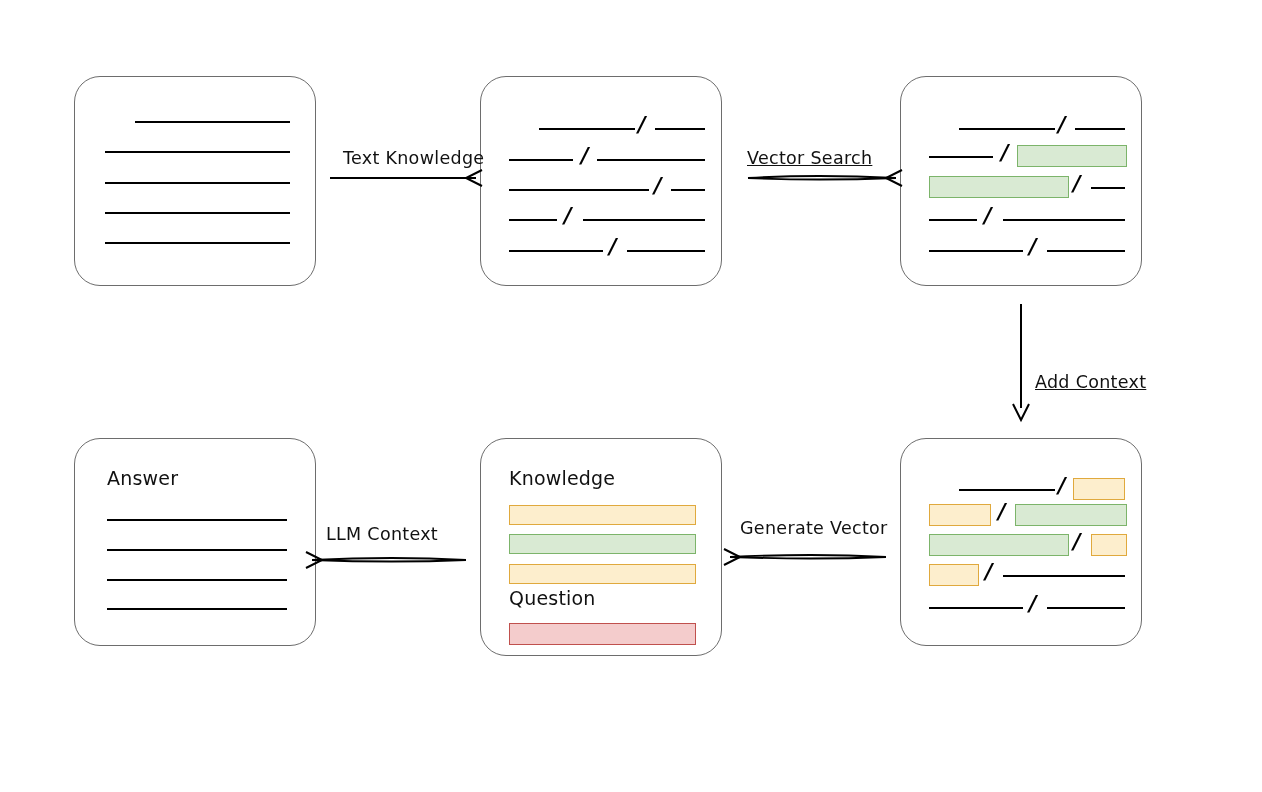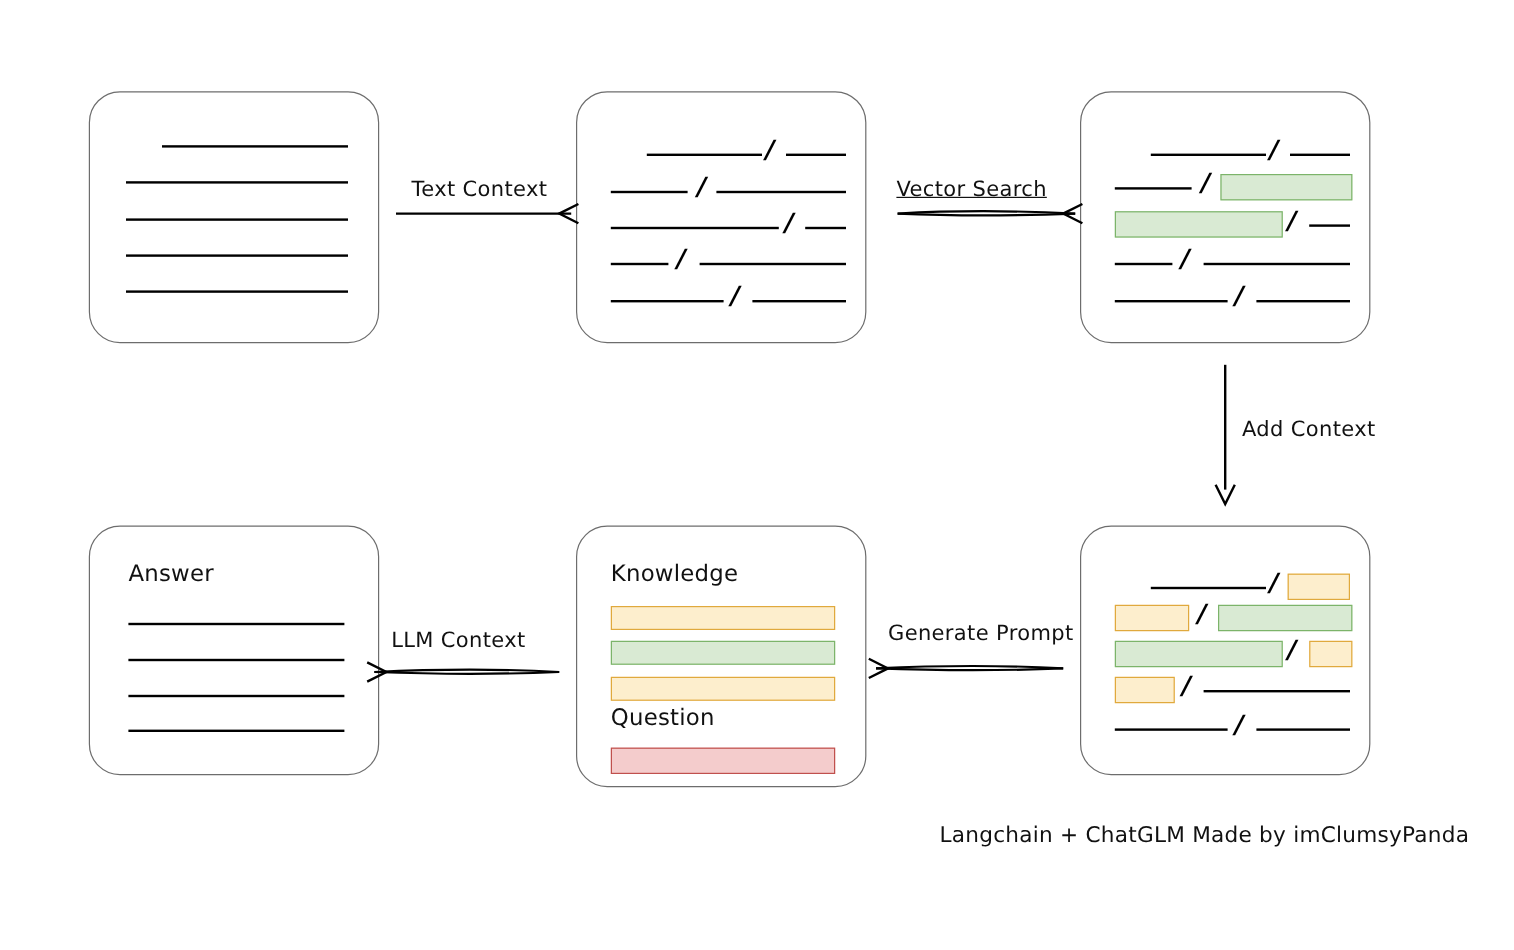--- a/index.html
+++ b/index.html
@@ -215,22 +215,21 @@
         <path d="M 724 549 L 740 557 L 724 565" stroke="#000" stroke-width="2" fill="none"></path>
       </g>
       <g>
         <path d="M 466 560 Q 394 556 312 560" stroke="#000" stroke-width="1.8" fill="none"></path>
         <path d="M 466 560 Q 394 563 312 560" stroke="#000" stroke-width="1.8" fill="none"></path>
         <path d="M 306 552 L 322 560 L 306 568" stroke="#000" stroke-width="2" fill="none"></path>
       </g>
     </svg>
 
   <div id="edge-label-layer">
-      <div class="edge-label" style="left: 343px; top: 148px;">Text Context</div>
+      <div class="edge-label" style="left: 343px; top: 148px;">Text Knowledge</div>
       <div class="edge-label" style="left: 747px; top: 148px; text-decoration: underline;">Vector Search</div>
-      <div class="edge-label" style="left: 1035px; top: 348px;">Add Context</div>
-      <div class="edge-label" style="left: 740px; top: 518px;">Generate Prompt</div>
+      <div class="edge-label" style="left: 1035px; top: 372px; text-decoration: underline;">Add Context</div>
+      <div class="edge-label" style="left: 740px; top: 518px;">Generate Vector</div>
       <div class="edge-label" style="left: 326px; top: 524px;">LLM Context</div>
     </div>
 
-  <div class="footer-credit" id="footer-credit" style="left: 783px; top: 686px;">Langchain + ChatGLM Made by imClumsyPanda</div>
 
 </div>
 
 </body></html>

